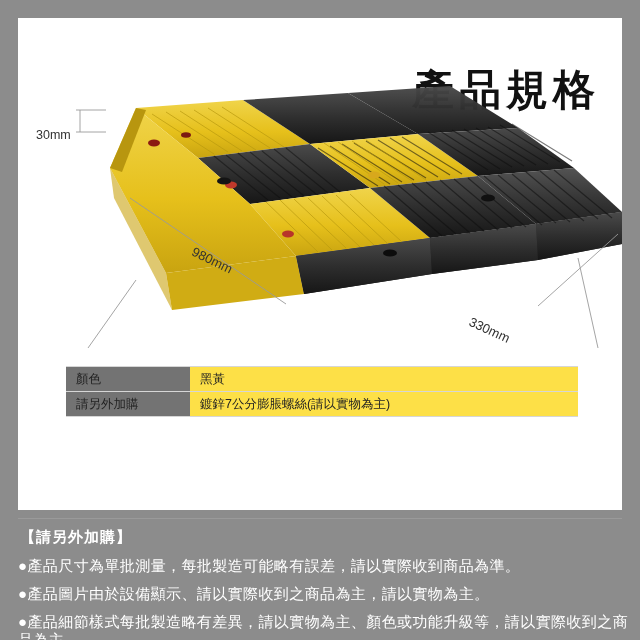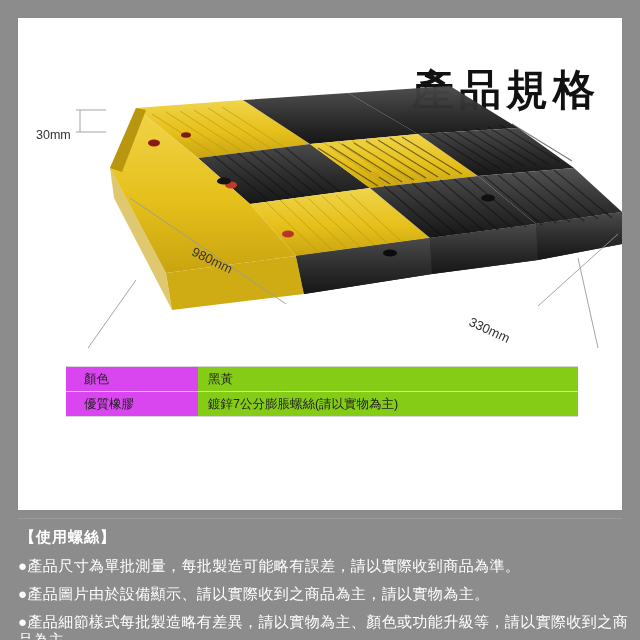--- a/index.html
+++ b/index.html
@@ -68,26 +68,26 @@
     color: #222222;
   }
   .spec-table tr { height: 25px; }
   .spec-table td {
     border-bottom: 1px solid #d6d6d6;
     padding: 2px 6px;
     vertical-align: middle;
   }
   .spec-table td.key {
     width: 108px;
-    background: #d946ef;
+    background: #737373;
     color: #222222;
-    padding-left: 18px;
+    padding-left: 10px;
   }
   .spec-table td.val {
-    background: #84cc16;
+    background: #fde047;
     padding-left: 10px;
   }
   .spec-table tr:first-child td { border-top: 1px solid #d6d6d6; }
 
   
   .notice {
     position: absolute;
     left: 0;
     top: 528px;
     width: 640px;
@@ -266,29 +266,29 @@
       <div class="dim-label dim-330">330mm</div>
     </div>
 
     <table class="spec-table">
       <tbody>
         <tr>
           <td class="key">顏色</td>
           <td class="val">黑黃</td>
         </tr>
         <tr>
-          <td class="key">優質橡膠</td>
+          <td class="key">請另外加購</td>
           <td class="val">鍍鋅7公分膨脹螺絲(請以實物為主)</td>
         </tr>
       </tbody>
     </table>
   </div>
 
   <div class="notice-sep"></div>
 
   <div class="notice">
-    <div class="notice-title">【使用螺絲】</div>
+    <div class="notice-title">【請另外加購】</div>
     <div class="notice-line">●產品尺寸為單批測量，每批製造可能略有誤差，請以實際收到商品為準。</div>
     <div class="notice-line">●產品圖片由於設備顯示、請以實際收到之商品為主，請以實物為主。</div>
     <div class="notice-line">●產品細節樣式每批製造略有差異，請以實物為主、顏色或功能升級等，請以實際收到之商品為主。</div>
   </div>
 
 </div>
 
 </body></html>

